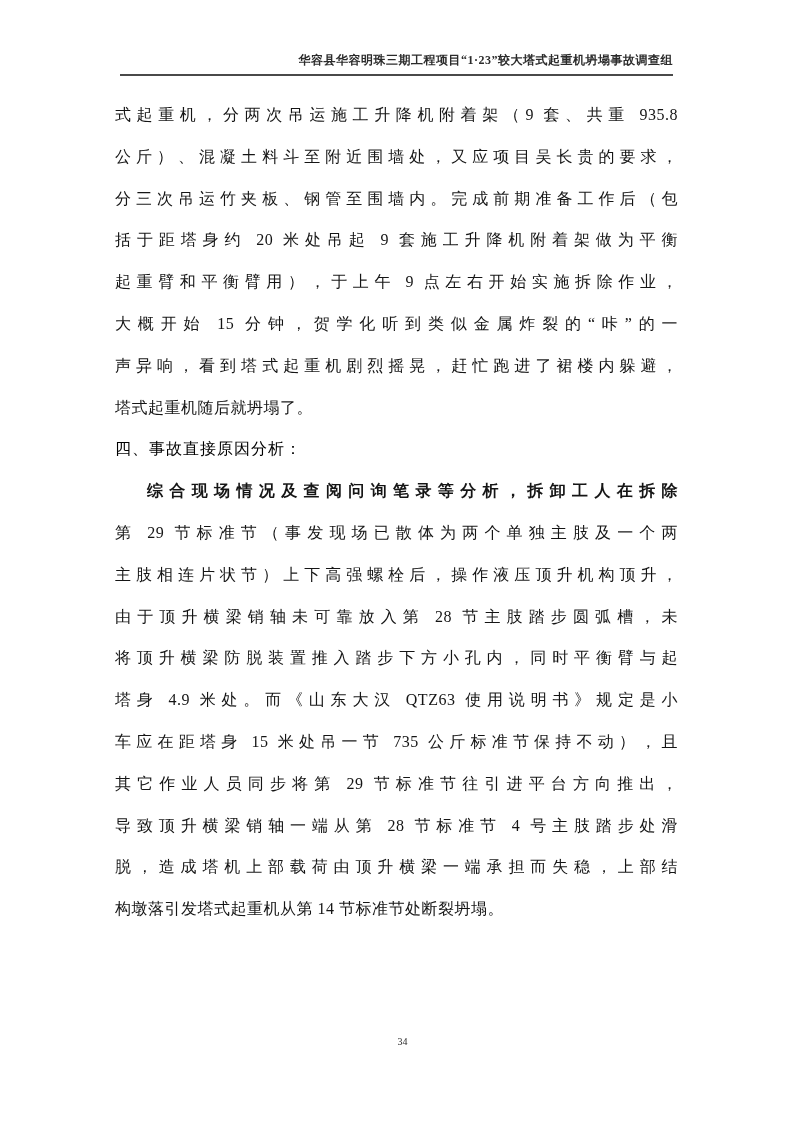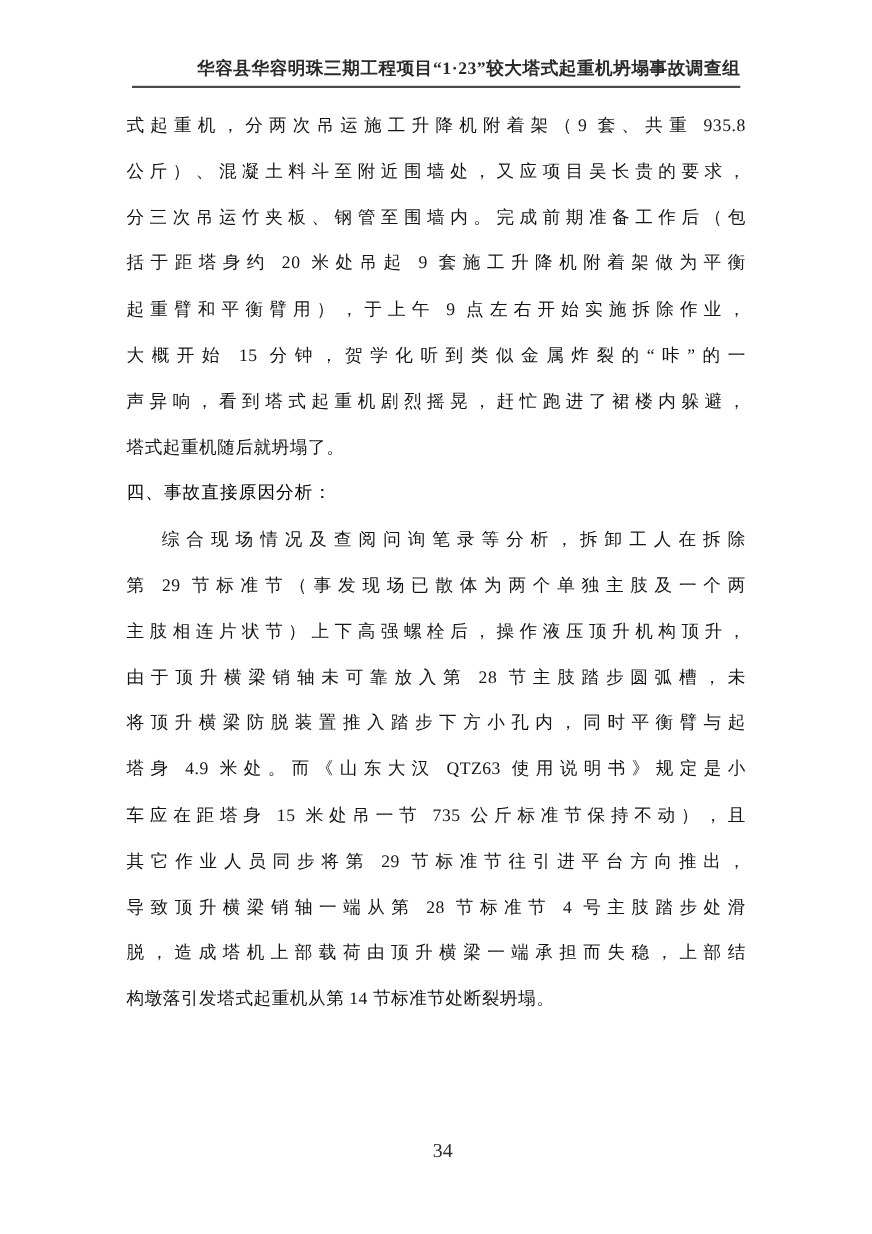--- a/index.html
+++ b/index.html
@@ -11,21 +11,21 @@
     background: #ffffff;
     font-family: "Liberation Serif", serif;
     overflow: hidden;
   }
   .header {
     position: absolute;
     left: 120px;
     right: 120px;
     top: 52px;
     text-align: right;
-    font-size: 16px;
+    font-size: 12px;
     font-weight: bold;
     color: #2b2b2b;
     letter-spacing: 0.5px;
     padding-bottom: 5px;
     border-bottom: 2px solid #4a4a4a;
     white-space: nowrap;
   }
   .body-text {
     position: absolute;
     left: 115px;
@@ -40,35 +40,36 @@
     text-align-last: justify;
     white-space: nowrap;
     letter-spacing: 0.5px;
   }
   .line.last {
     text-align: right;
     text-align-last: left;
   }
   .line.indent {
     text-indent: 2em;
+    font-weight: bold;
   }
   .heading {
     font-weight: normal;
     text-align: left;
     text-align-last: left;
     letter-spacing: 1px;
     color: #000000;
   }
   .footer {
     position: absolute;
     left: 12px;
     right: 0;
     top: 1036px;
     text-align: center;
-    font-size: 18px;
+    font-size: 10px;
     color: #2b2b2b;
   }
 </style>
 </head>
 <body>
 
 <div class="page">
 
   <div class="header">
     <span>华容县华容明珠三期工程项目“1·23”较大塔式起重机坍塌事故调查组</span>

